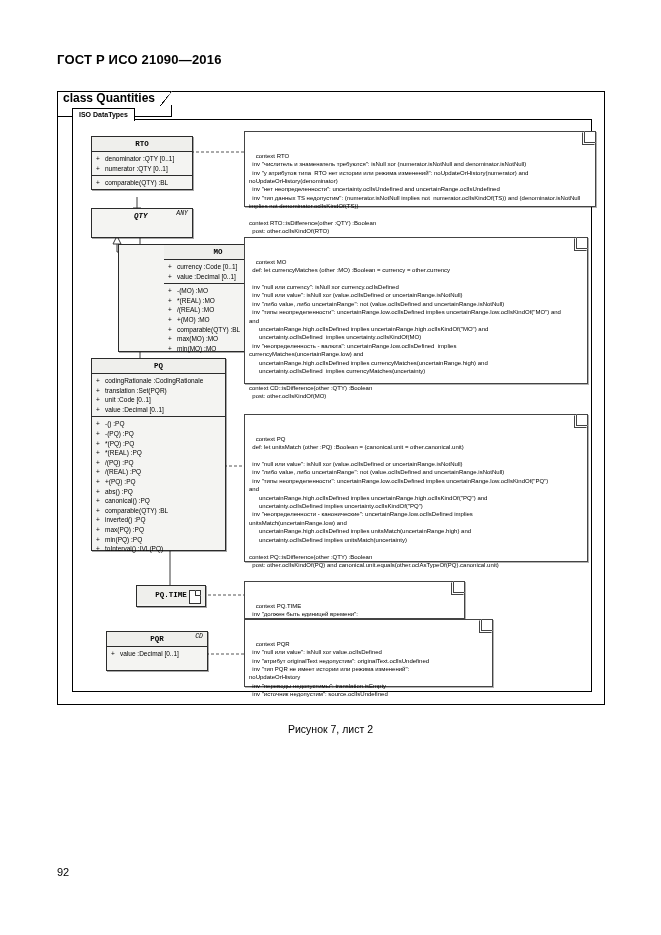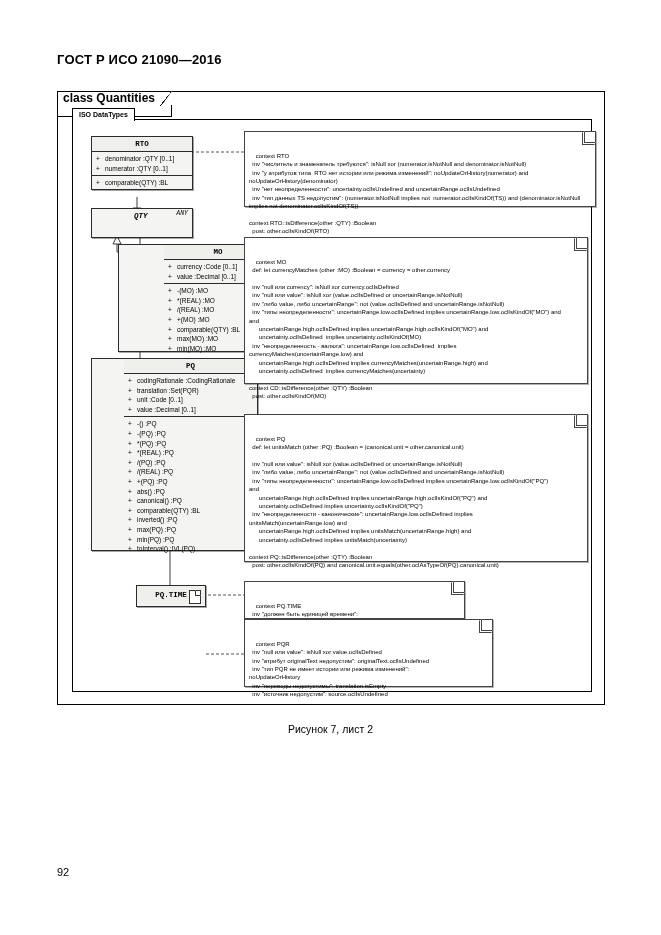--- a/index.html
+++ b/index.html
@@ -172,21 +172,21 @@
       <div class="feat"><span class="vis">+</span><span>-(MO) :MO</span></div>
       <div class="feat"><span class="vis">+</span><span>*(REAL) :MO</span></div>
       <div class="feat"><span class="vis">+</span><span>/(REAL) :MO</span></div>
       <div class="feat"><span class="vis">+</span><span>+(MO) :MO</span></div>
       <div class="feat"><span class="vis">+</span><span>comparable(QTY) :BL</span></div>
       <div class="feat"><span class="vis">+</span><span>max(MO) :MO</span></div>
       <div class="feat"><span class="vis">+</span><span>min(MO) :MO</span></div>
     </div>
   </div>
 
-  <div class="cls" style="left:33px;top:266px;width:133px;height:191px;padding-left:32px;">
+  <div class="cls" style="left:33px;top:266px;width:133px;height:191px;">
     <div class="cls-name">PQ</div>
     <div class="cls-sec">
       <div class="feat"><span class="vis">+</span><span>codingRationale  :CodingRationale</span></div>
       <div class="feat"><span class="vis">+</span><span>translation  :Set(PQR)</span></div>
       <div class="feat"><span class="vis">+</span><span>unit  :Code [0..1]</span></div>
       <div class="feat"><span class="vis">+</span><span>value  :Decimal [0..1]</span></div>
     </div>
     <div class="cls-sec">
       <div class="feat"><span class="vis">+</span><span>-() :PQ</span></div>
       <div class="feat"><span class="vis">+</span><span>-(PQ) :PQ</span></div>
@@ -203,20 +203,29 @@
       <div class="feat"><span class="vis">+</span><span>min(PQ) :PQ</span></div>
       <div class="feat"><span class="vis">+</span><span>toInterval() :IVL(PQ)</span></div>
     </div>
   </div>
 
   <div class="cls" style="left:78px;top:493px;width:68px;height:20px;">
     <div class="cls-name" style="border-bottom:none;line-height:14px;padding:2px 2px;text-align:center;">PQ.TIME</div>
     <div class="pqtime-icon"></div>
   </div>
 
+  <div class="cls" style="left:48px;top:539px;width:100px;height:38px;">
+    <div class="cls-name">
+      <span class="cls-stereo">CD</span>
+      <span>PQR</span>
+    </div>
+    <div class="cls-sec">
+      <div class="feat"><span class="vis">+</span><span>value  :Decimal [0..1]</span></div>
+    </div>
+  </div>
 
   <div class="note" style="left:186px;top:39px;width:341px;height:68px;">
     <div class="note-corner"></div>
     <span>context RTO
   inv "числитель и знаменатель требуются": isNull xor (numerator.isNotNull and denominator.isNotNull)
   inv "у атрибутов типа  RTO нет истории или режима изменений": noUpdateOrHistory(numerator) and
 noUpdateOrHistory(denominator)
   inv "нет неопределенности": uncertainty.oclIsUndefined and uncertainRange.oclIsUndefined
   inv "тип данных TS недопустим": (numerator.isNotNull implies not  numerator.oclIsKindOf(TS)) and (denominator.isNotNull
 implies not denominator.oclIsKindOf(TS))

